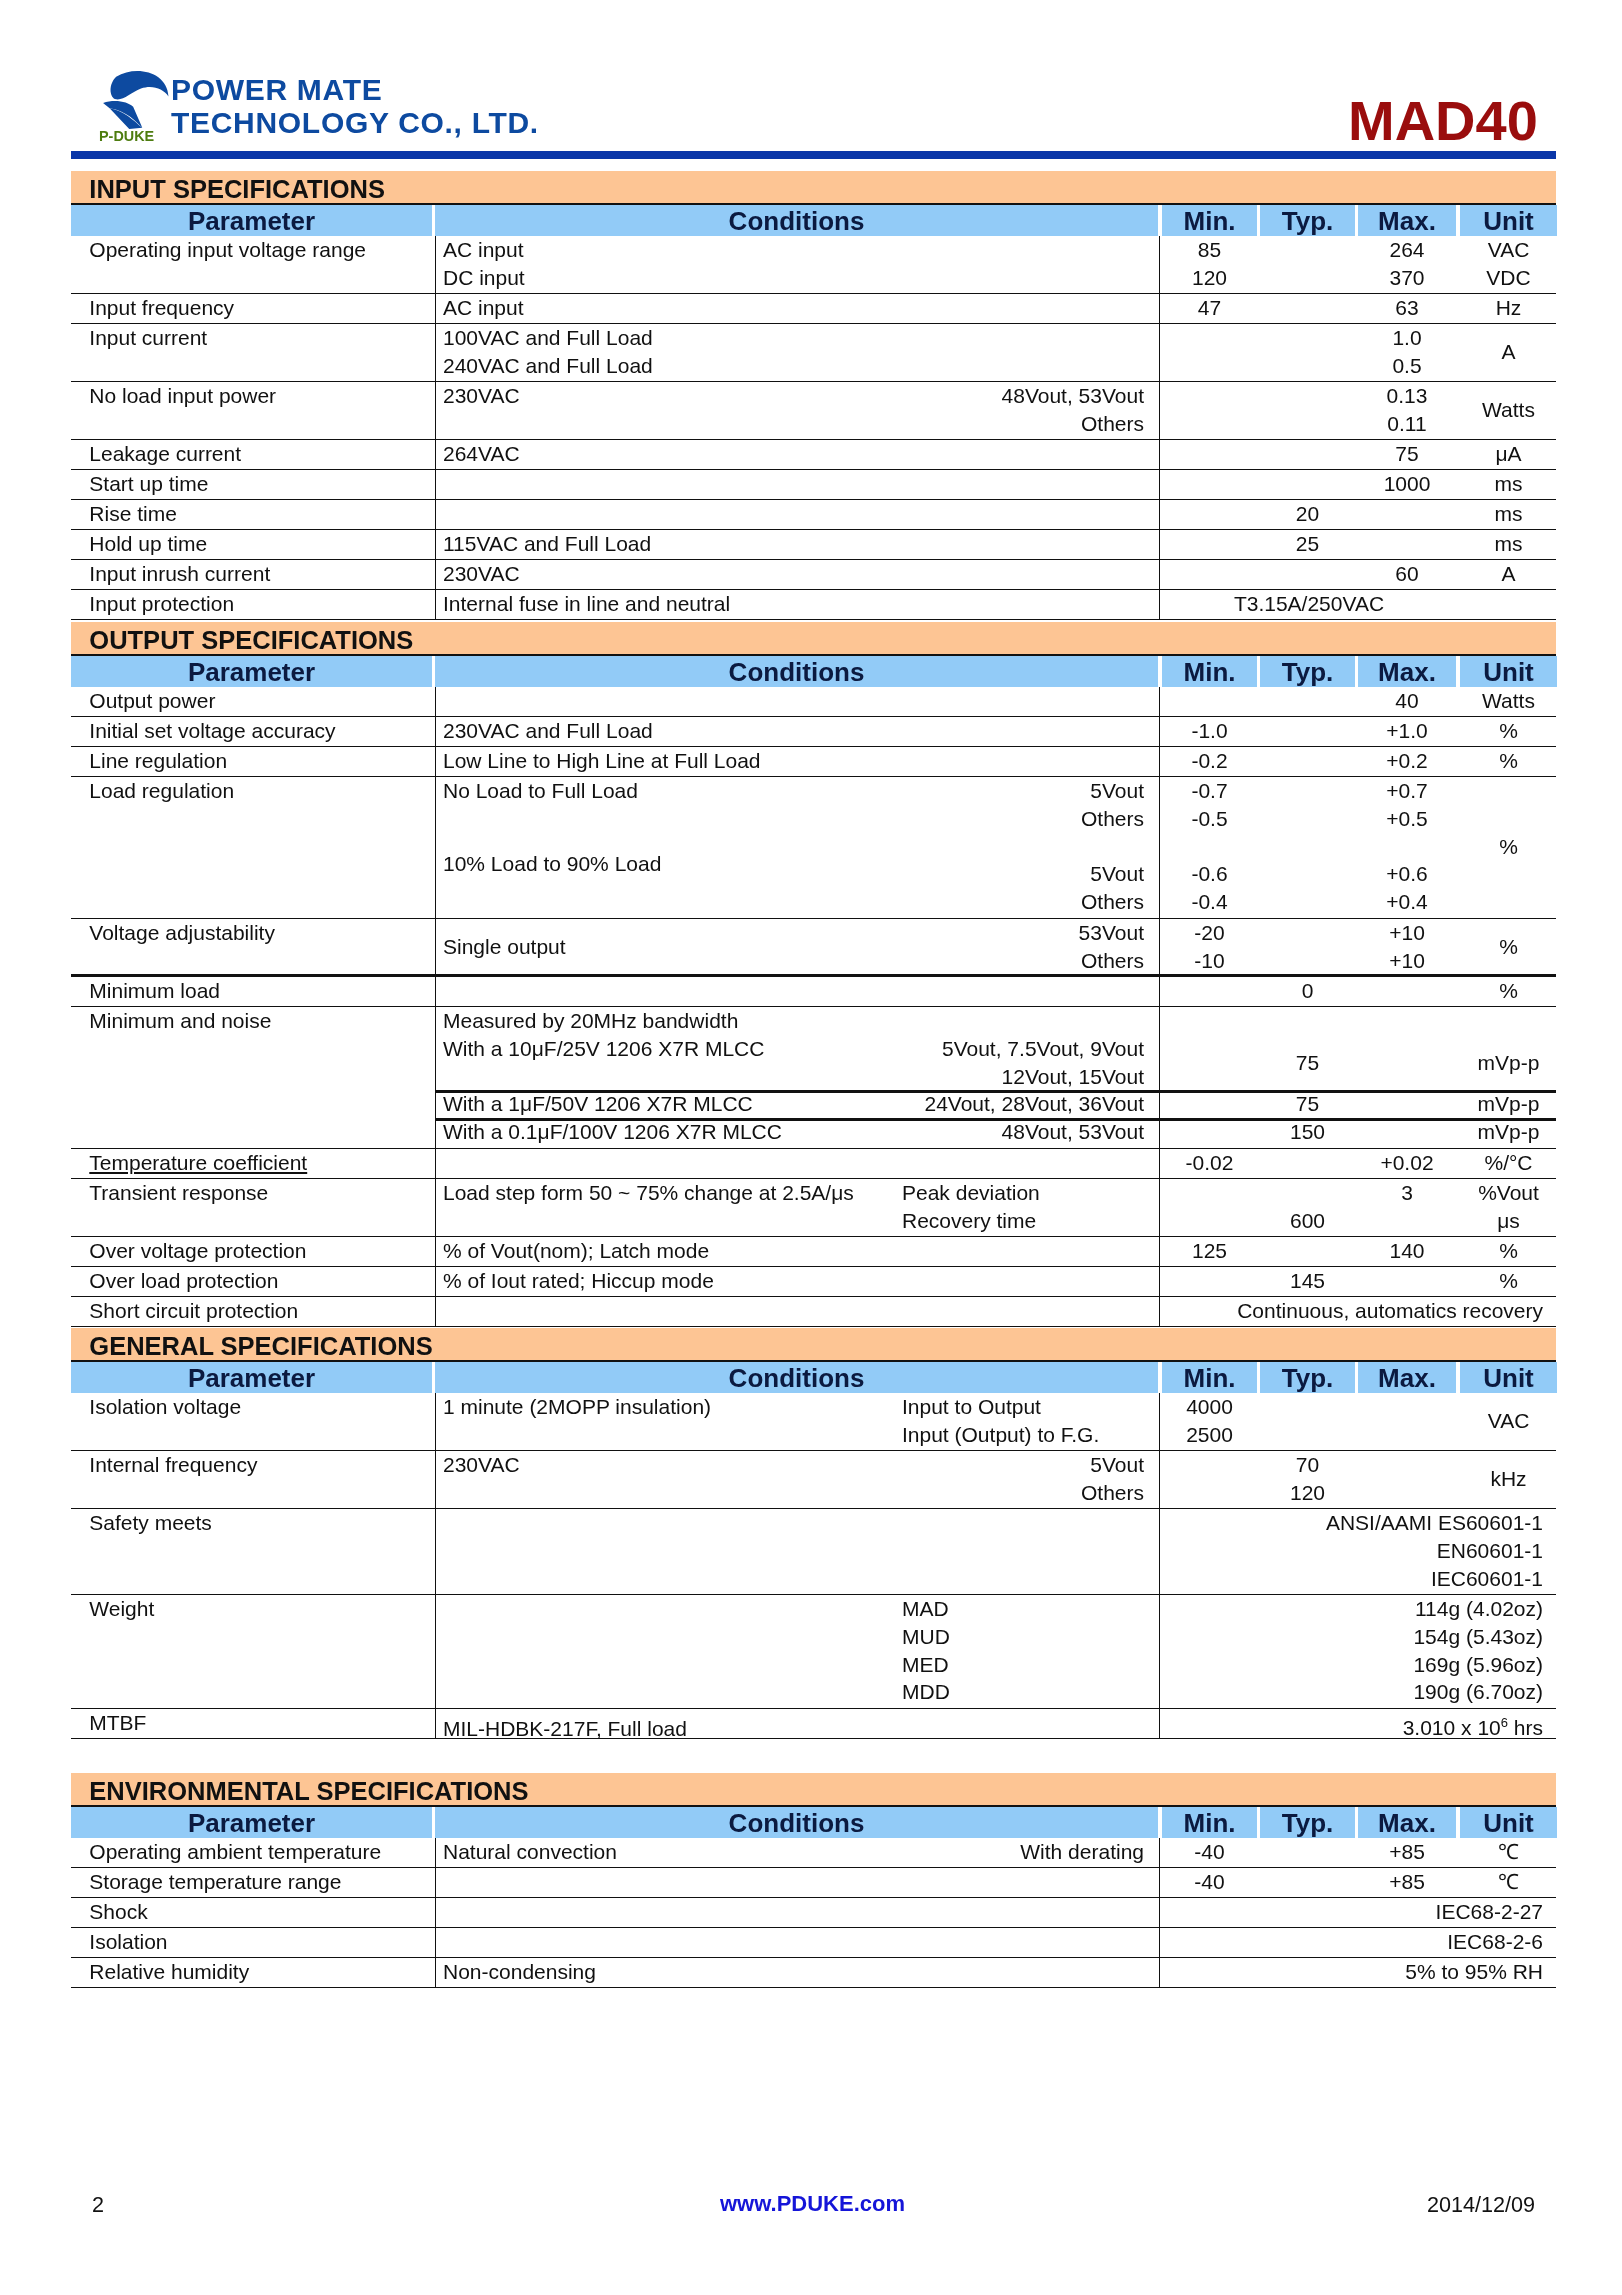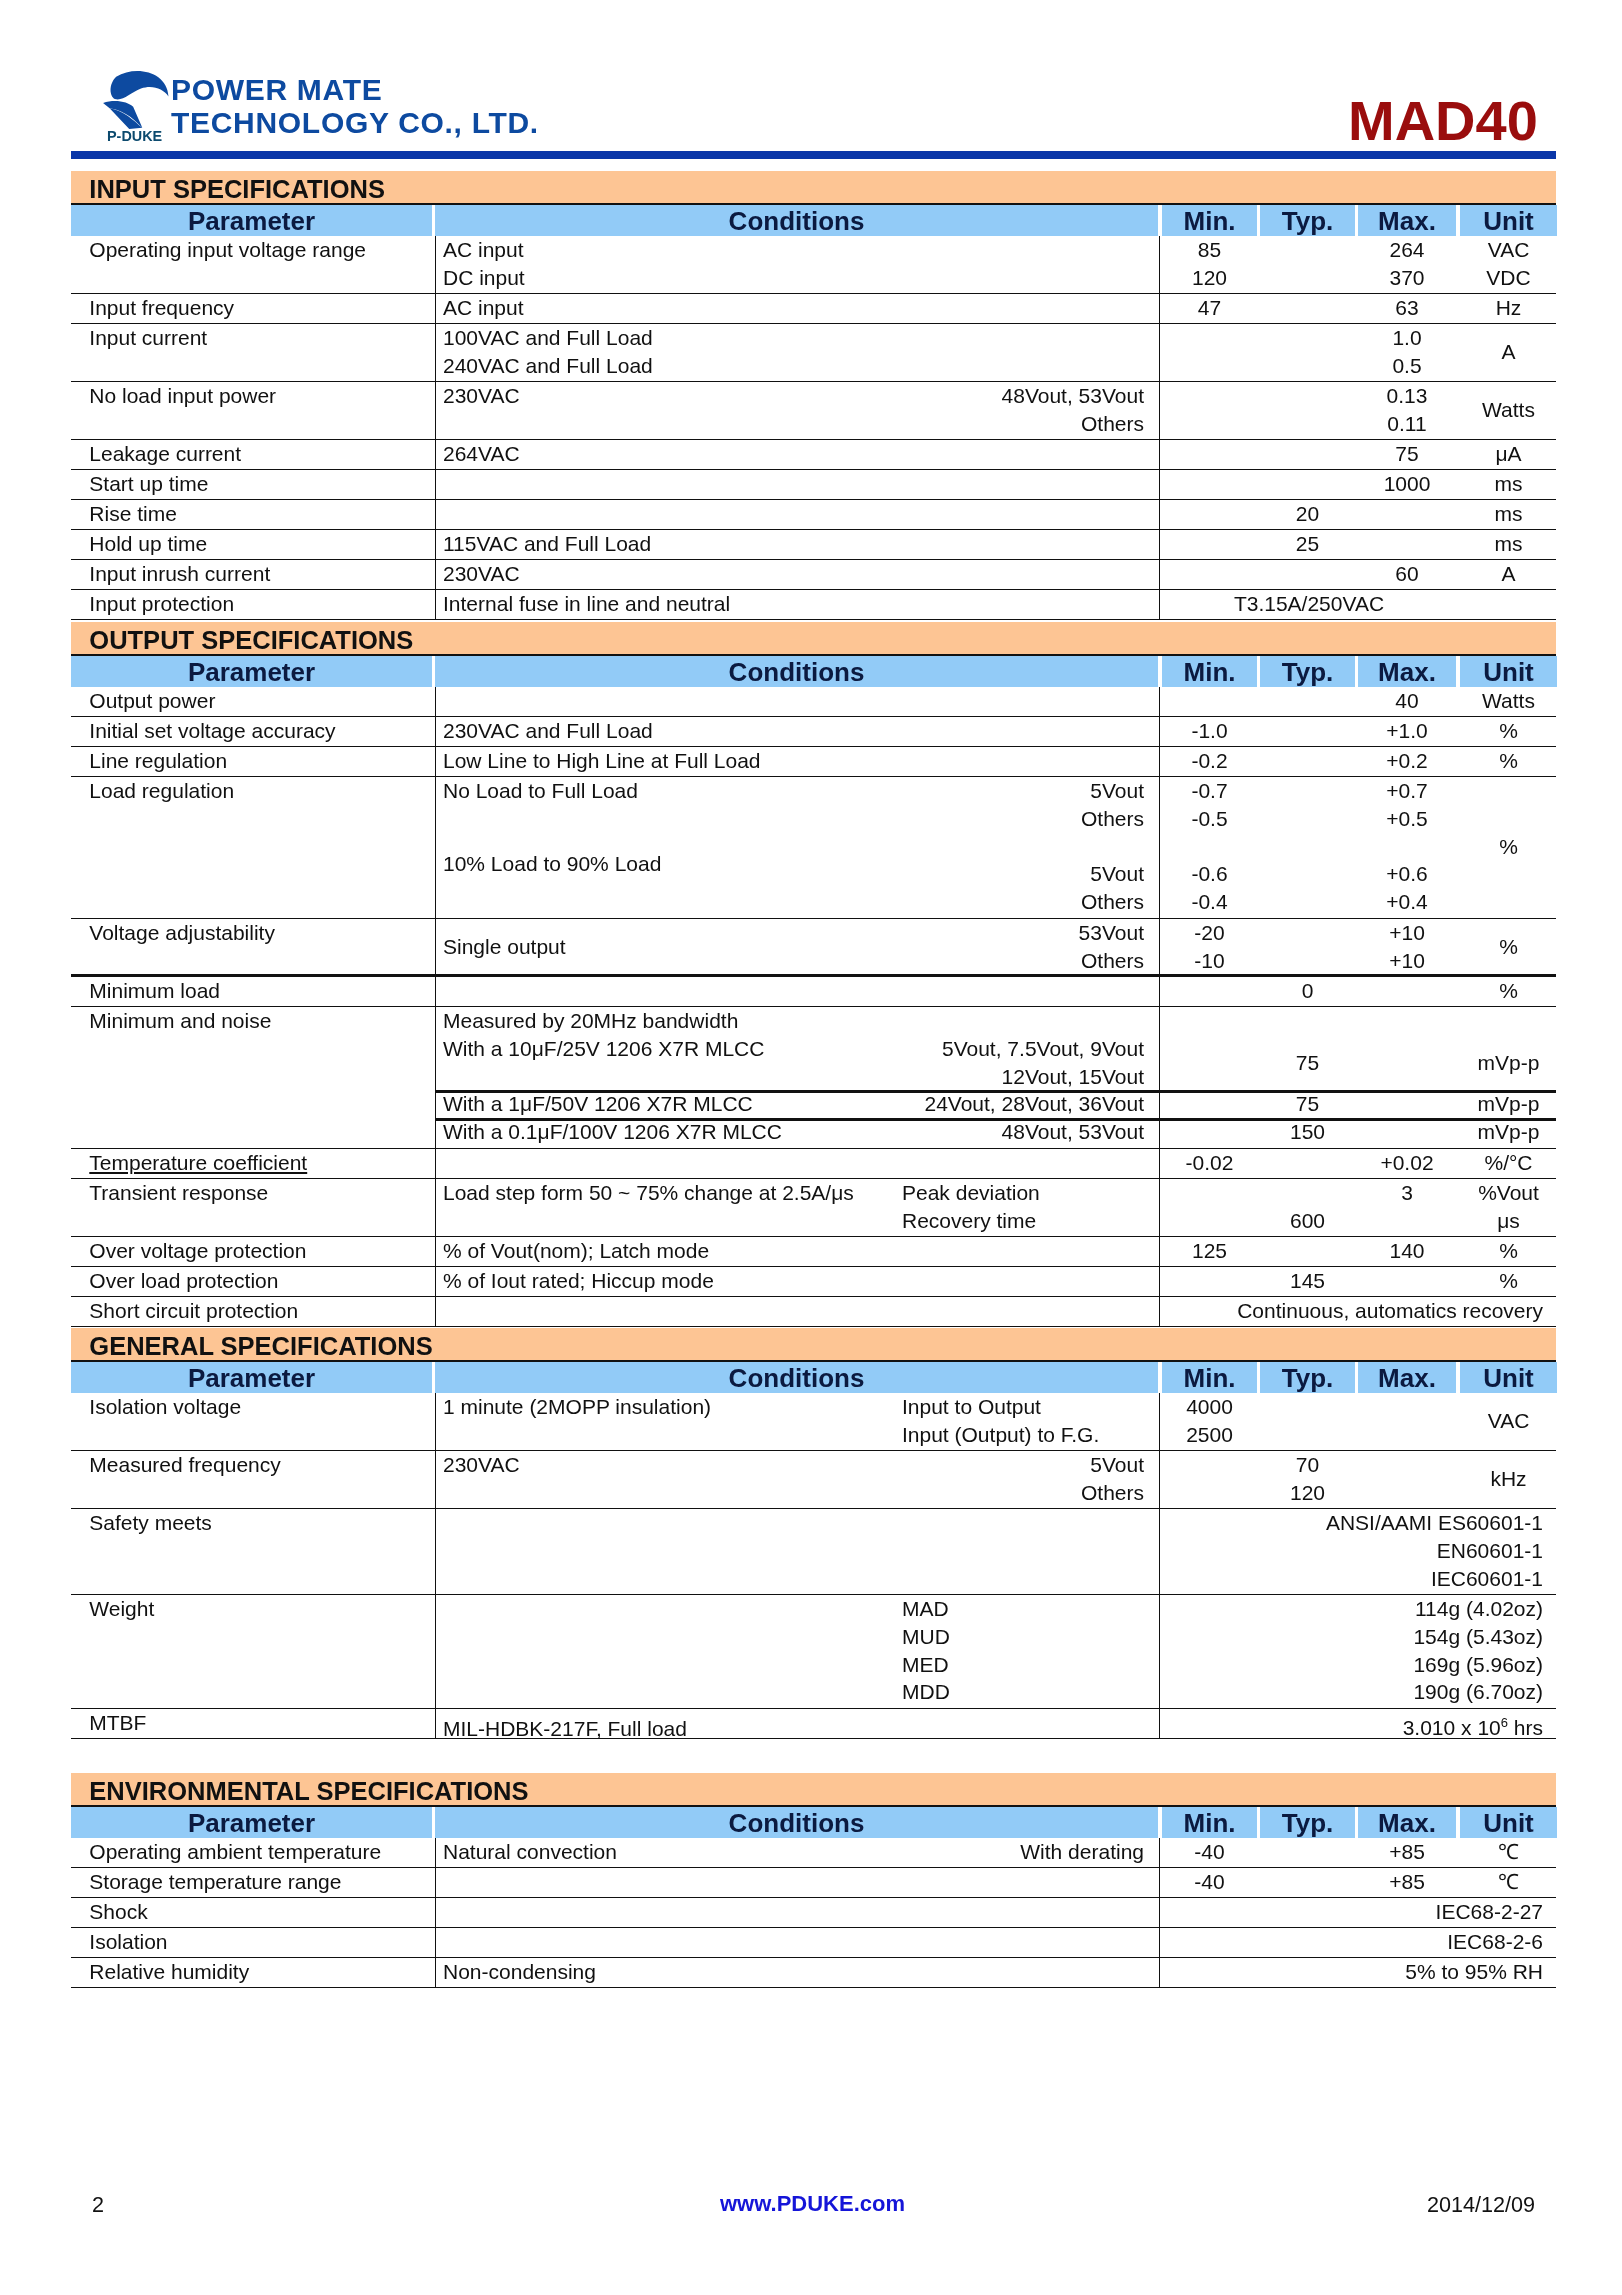--- a/index.html
+++ b/index.html
@@ -1,21 +1,21 @@
 <!DOCTYPE html>
 <html style="font-size:10.5px"><head>
 <meta charset="utf-8">
 <style>
   html, body { margin:0; padding:0; background:#ffffff; }
   body { width:1622px; height:2295px; position:relative; overflow:hidden;
          font-family:"Liberation Sans", sans-serif; color:#111; }
   .abs { position:absolute; }
   
   #logo { left:90px; top:65px; width:85px; height:85px; }
-  #pduke { left:99px; top:128px; font-size:14.4px; font-weight:bold; color:#0c4a6e; letter-spacing:0px;margin-left:8px; }
+  #pduke { left:99px; top:128px; font-size:14.4px; font-weight:bold; color:#4d7c0f; letter-spacing:0px; }
   #co1 { left:171px; top:73px; font-size:30px; font-weight:bold; color:#0d4aa0; letter-spacing:0.7px; }
   #co2 { left:171px; top:106px; font-size:30px; font-weight:bold; color:#0d4aa0; letter-spacing:0.7px; }
   #model { left:1348px; top:88px; font-size:56px; font-weight:bold; color:#9a0d0d; }
   #rule { left:71px; top:151px; width:1485px; height:7.9px; background:#0a36a8; }
   
   .section { position:absolute; left:71px; width:1485px; }
   .sec-title { height:34px; background:#fdc594; font-weight:bold; font-size:25.5px;
                padding-left:18.3px; line-height:37px; color:#111; border-bottom:2.6px solid #111; box-sizing:border-box; }
   .thead { position:relative; height:31px; }
   .th { position:absolute; top:0; height:31px; background:#92cbf7; font-weight:bold; font-size:26px;
@@ -309,21 +309,21 @@
           <div class="cell num" style="left: 1389px; width: 97px; top: 14px;">VAC</div>
           <div class="cell" style="left: 372px; top: 0px;">1 minute (2MOPP insulation)</div>
           <div class="cell" style="left: 831px; top: 0px;">Input to Output</div>
           <div class="cell num" style="left: 1091px; width: 95px; top: 0px;">4000</div>
           <div class="cell" style="left: 831px; top: 28px;">Input (Output) to F.G.</div>
           <div class="cell num" style="left: 1091px; width: 95px; top: 28px;">2500</div>
         </div>
         <div class="row" style="height: 58px;">
           <div class="vline-a" style="left: 364px;"></div>
           <div class="vline-a" style="left: 1088px;"></div>
-          <div class="cell c-param" style="left: 18.3px;">Measured frequency</div>
+          <div class="cell c-param" style="left: 18.3px;">Internal frequency</div>
           <div class="cell num" style="left: 1389px; width: 97px; top: 14px;">kHz</div>
           <div class="cell" style="left: 372px; top: 0px;">230VAC</div>
           <div class="cell subr" style="right: 412px; top: 0px;">5Vout</div>
           <div class="cell num" style="left: 1189px; width: 95px; top: 0px;">70</div>
           <div class="cell subr" style="right: 412px; top: 28px;">Others</div>
           <div class="cell num" style="left: 1189px; width: 95px; top: 28px;">120</div>
         </div>
         <div class="row" style="height: 86px;">
           <div class="vline-a" style="left: 364px;"></div>
           <div class="vline-a" style="left: 1088px;"></div>

